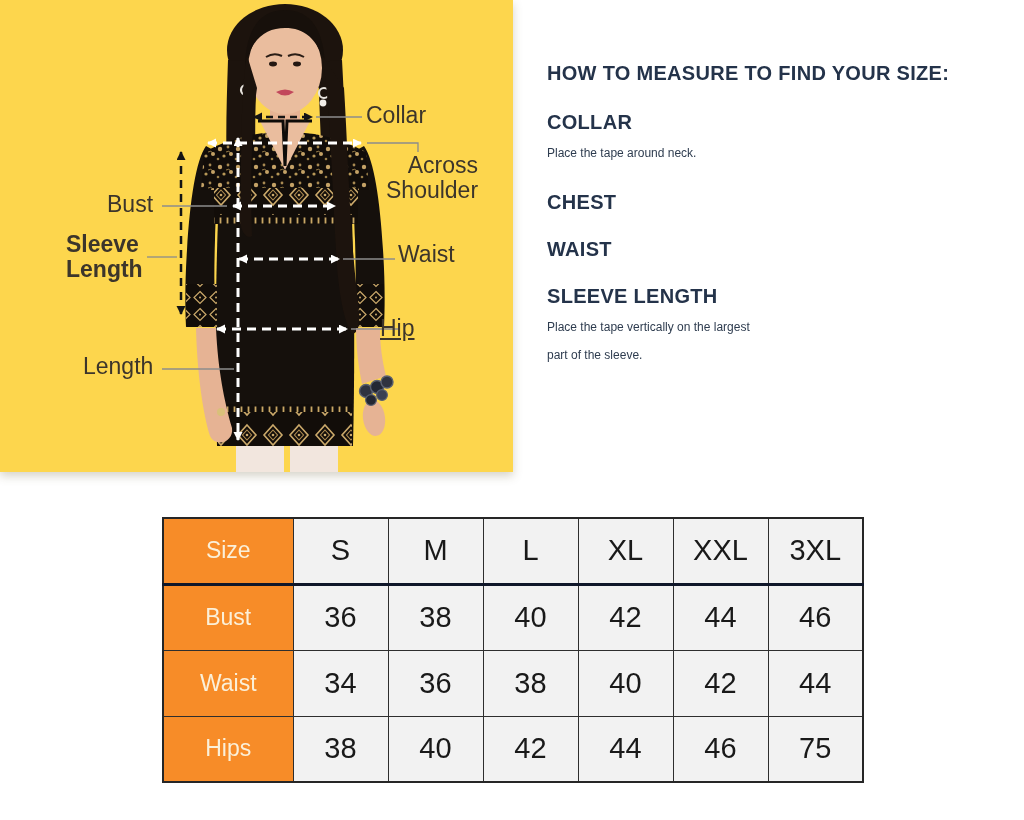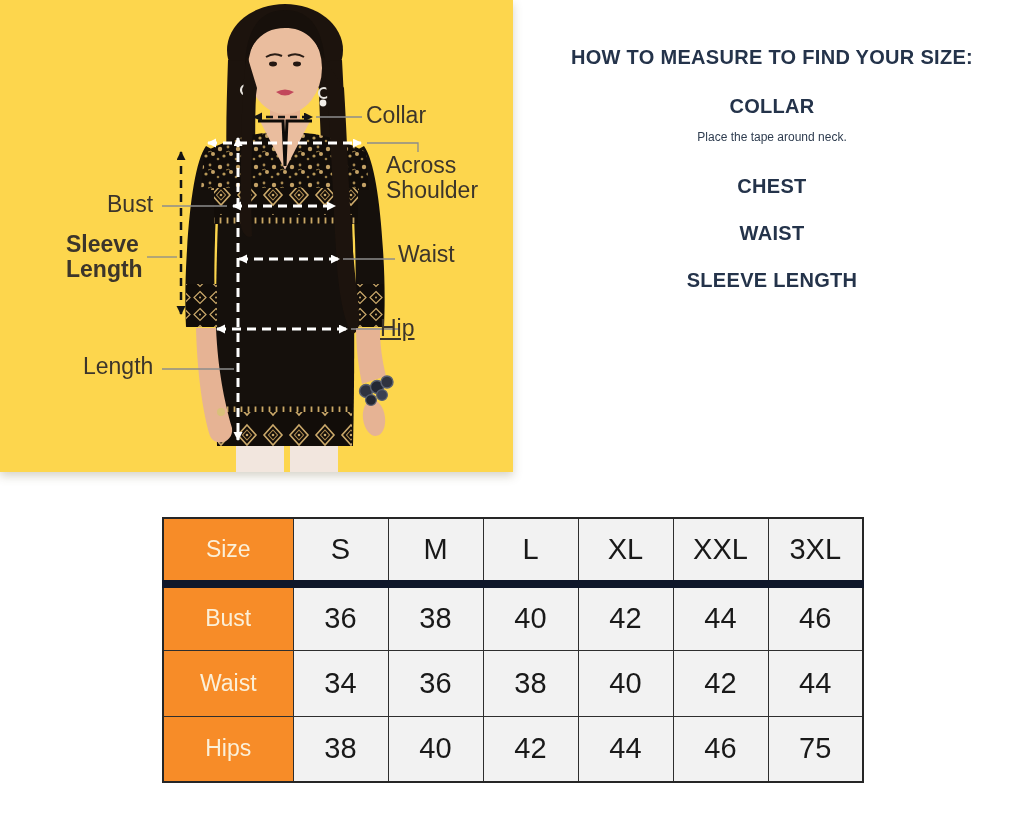--- a/index.html
+++ b/index.html
@@ -7,31 +7,31 @@
   body { font-family:"Liberation Sans", sans-serif; }
   #stage { position:relative; width:1024px; height:820px; background:#ffffff; overflow:hidden; }
 
   
   #photo { position:absolute; left:0; top:0; width:513px; height:472px; background:#FDD64D;
            box-shadow:0 4px 9px rgba(90,80,40,.25); }
   #photo svg { position:absolute; left:0; top:0; }
   .m-label { position:absolute; font-size:23px; line-height:25px; color:#3C352B; white-space:pre-line; }
 
   
-  #instructions { position:absolute; left:547px; top:38px; width:450px; color:#293A4D;text-align:center; }
+  #instructions { position:absolute; left:547px; top:54px; width:450px; color:#293A4D; }
   #instructions h1 { font-size:20px; font-weight:bold; letter-spacing:.3px; color:#24334A; margin:8px 0 26px 0; }
   .section { margin-bottom:24px; }
   .section h2 { font-size:20px; font-weight:bold; letter-spacing:.3px; color:#24334A; margin-bottom:5px; }
   .section p { font-size:12px; line-height:28px; white-space:pre-line; color:#2E3C4F; }
 
   
   #size-table { position:absolute; left:162px; top:517px; border-collapse:collapse; table-layout:fixed; }
   #size-table td { border:1.5px solid #2E2E2E; text-align:center; vertical-align:middle; height:66px; }
   #size-table { border:2px solid #262626; }
-  #size-table tr.hdr td { border-bottom:8px solid #0f172a; }
+  #size-table tr.hdr td { border-bottom:3px solid #0f172a; }
   #size-table td.lab { width:130px; background:#F78C28; color:#FBF0D9; font-size:23px; }
   #size-table td.val { width:95px; background:#F2F2F2; color:#191919; font-size:29px; font-weight:400; }
 </style>
 </head>
 <body>
 
 <div id="stage">
 
   <div id="photo">
     <svg width="513" height="472" viewBox="0 0 513 472">
@@ -145,21 +145,21 @@
 
         <line x1="217" y1="329" x2="347" y2="329" stroke="#ffffff" stroke-width="3" stroke-dasharray="9 6" marker-start="url(#aw)" marker-end="url(#aw)"></line>
         <line x1="351" y1="329" x2="399" y2="329" stroke="#8C8C8C" stroke-width="1.3"></line>
 
         <line x1="238" y1="138" x2="238" y2="440" stroke="#ffffff" stroke-width="3" stroke-dasharray="9 6" marker-start="url(#aw)" marker-end="url(#aw)"></line>
         <line x1="162" y1="369" x2="234" y2="369" stroke="#8C8C8C" stroke-width="1.3"></line>
       </g>
     </svg>
 
     <div class="m-label" style="left:366px; top:103px;">Collar</div>
-    <div class="m-label" style="left:386px; top:153px;">Across
+    <div class="m-label" style="left:386px; top:153px;text-align:right;">Across
 Shoulder</div>
     <div class="m-label" style="left:107px; top:192px;">Bust</div>
     <div class="m-label" style="left:66px;  top:232px;font-weight:bold;">Sleeve
 Length</div>
     <div class="m-label" style="left:398px; top:242px;">Waist</div>
     <div class="m-label" style="left:380px; top:316px;text-decoration:underline;">Hip</div>
     <div class="m-label" style="left:83px;  top:354px;">Length</div>
   </div>
 
   <div id="instructions">
@@ -170,20 +170,22 @@
       <p>Place the tape around neck.</p>
     </div>
     <div class="section">
       <h2>CHEST</h2>
     </div>
     <div class="section">
       <h2>WAIST</h2>
     </div>
     <div class="section">
       <h2>SLEEVE LENGTH</h2>
+      <p>Place the tape vertically on the largest
+part of the sleeve.</p>
     </div>
   </div>
 
   <table id="size-table">
     <tbody>
       <tr class="hdr">
         <td class="lab">Size</td>
         <td class="val">S</td>
         <td class="val">M</td>
         <td class="val">L</td>

